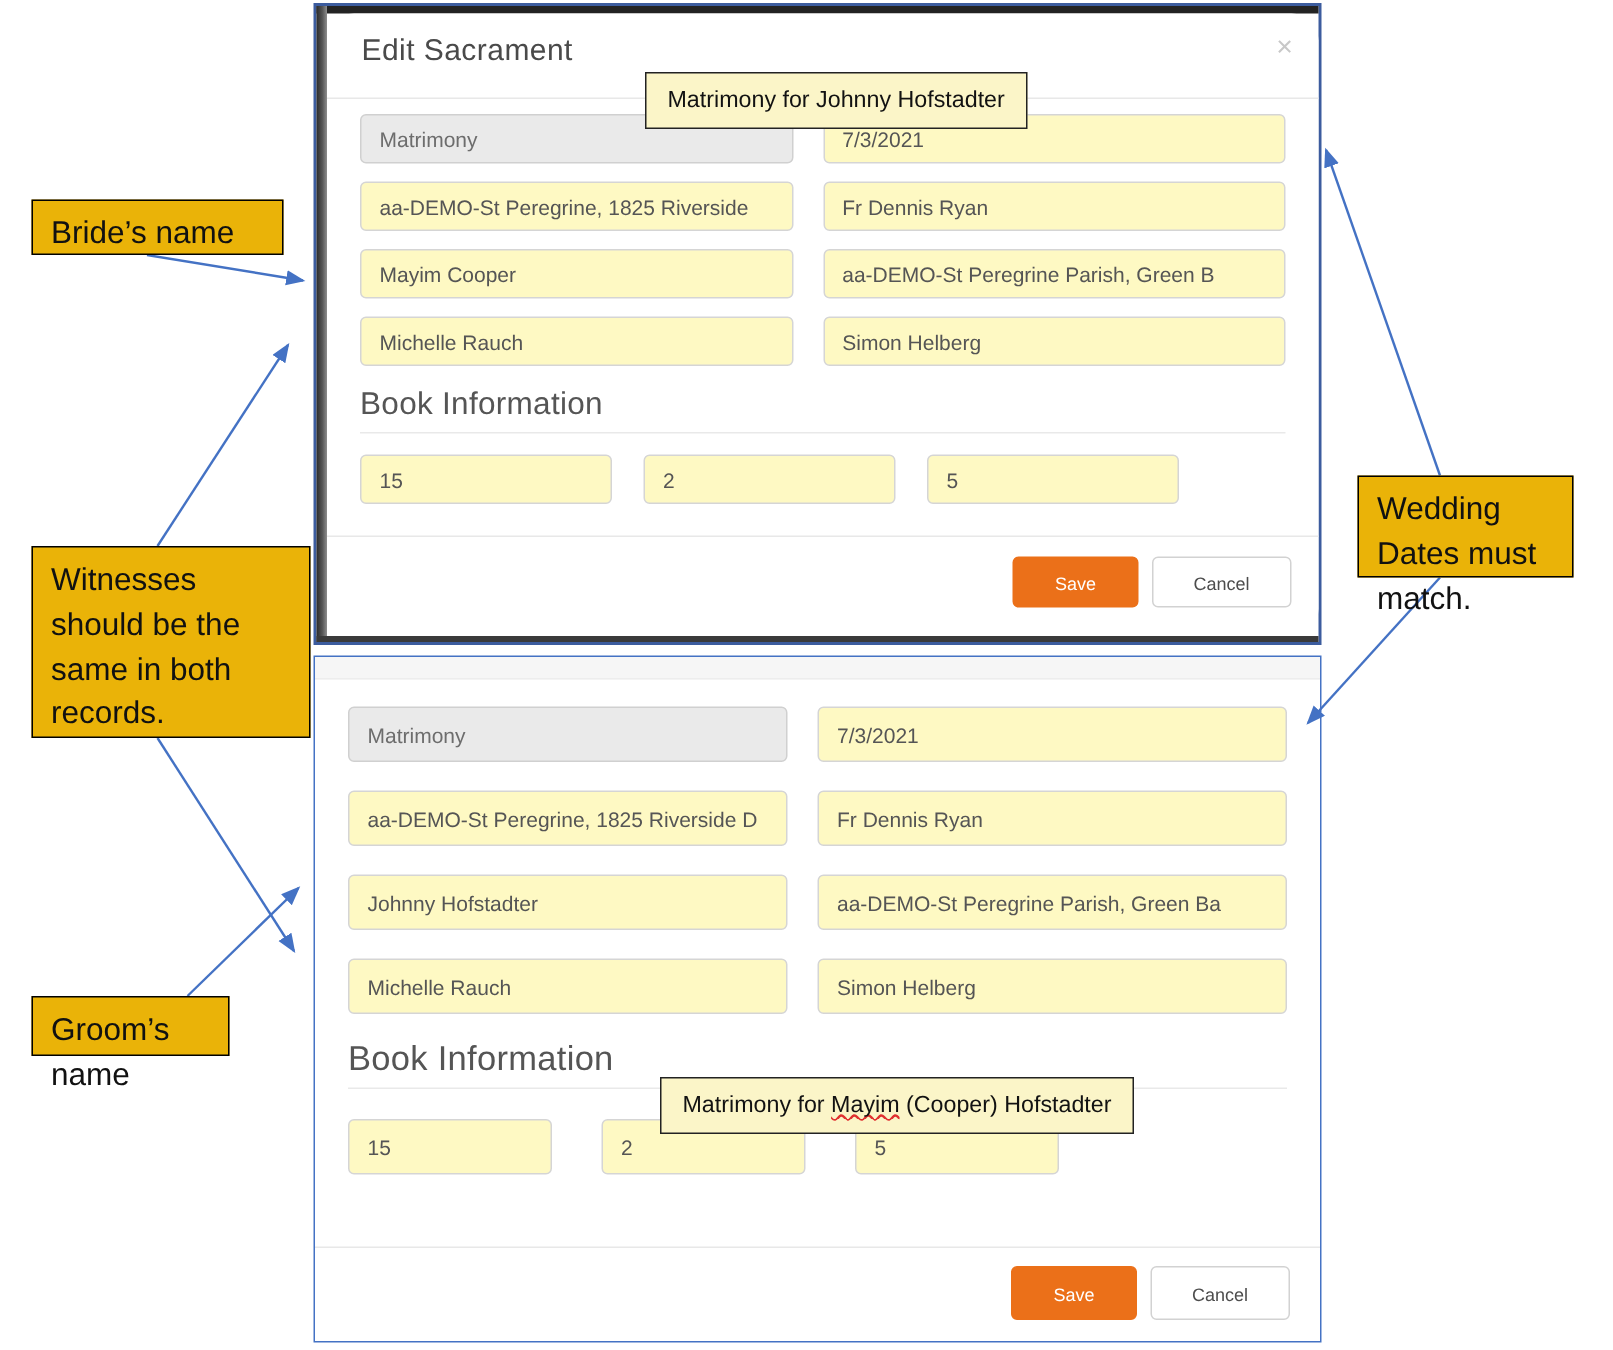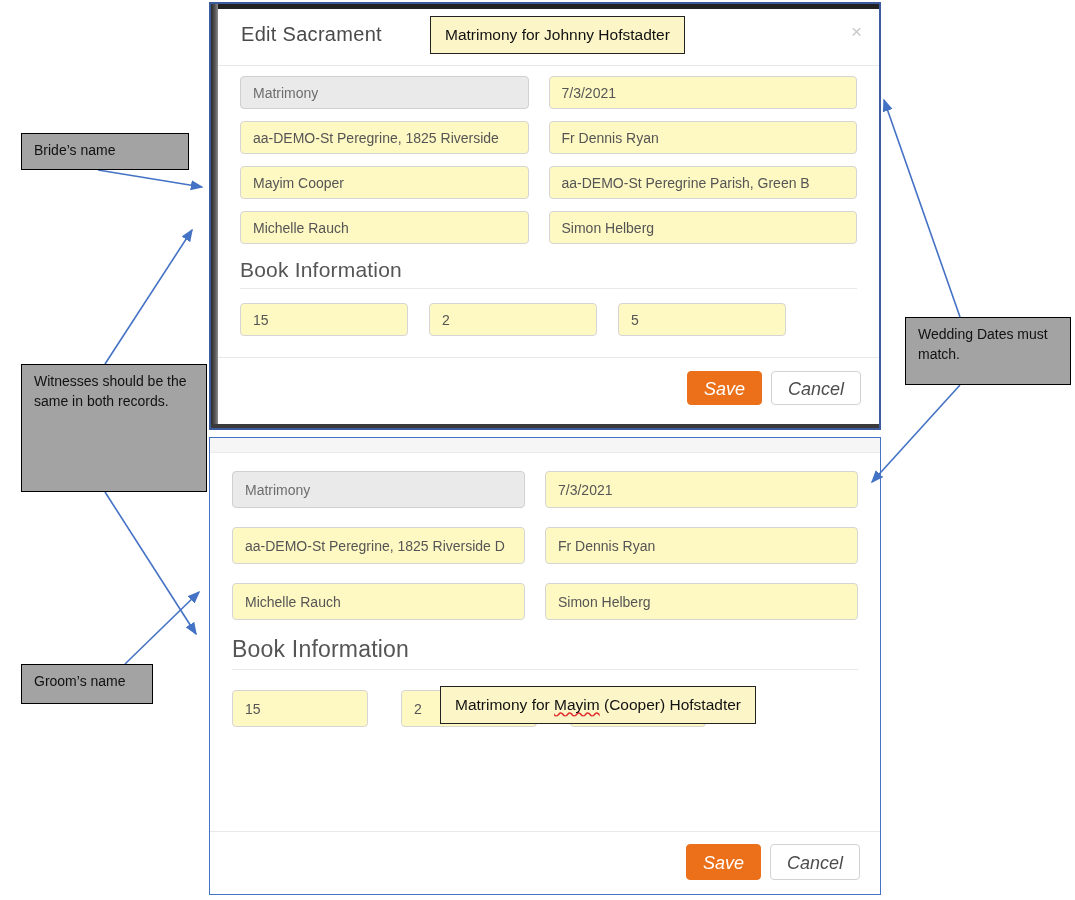--- a/index.html
+++ b/index.html
@@ -165,46 +165,45 @@
     border-top: 1px solid #e8e8e8;
   }
   .footer-btns {
     position: absolute;
     right: 18px;
     top: 13px;
     display: flex;
     gap: 9px;
   }
   .btn {
-    font-size: 18px;
+    font-size: 12px;
     border-radius: 4px;
-    padding: 0 16px;
+    padding: 0 27px;
     height: 34px;
     line-height: 34px;
     box-sizing: border-box;
     cursor: pointer;
-    font-style: italic;
   }
   .btn-save {
     background: #eb7019;
     color: #ffffff;
     border: 1px solid #eb7019;
   }
   .btn-cancel {
     background: #ffffff;
     color: #4d4d4d;
     border: 1px solid #d2d2d2;
   }
 
   
   .callout {
     position: absolute;
-    background: #a3a3a3;
+    background: #eab308;
     border: 1.4px solid #000000;
-    font-size: 14px;
+    font-size: 21px;
     color: #111111;
     line-height: 1.42;
     padding: 7px 12px;
     box-sizing: border-box;
     z-index: 50;
     font-family: "Liberation Sans", sans-serif;
   }
 
   
   .note-yellow {
@@ -212,31 +211,32 @@
     background: #fbf5c8;
     border: 1.3px solid #222222;
     font-size: 15.5px;
     color: #121212;
     line-height: 1.3;
     padding: 8px 14px;
     box-sizing: border-box;
     z-index: 60;
     white-space: nowrap;
     font-family: "Liberation Sans", sans-serif;
+    margin-top: 32px;
   }
   .misspelled {
     text-decoration: underline wavy #e03030;
     text-decoration-skip-ink: none;
   }
 
   
   #callout-bride    { left: 21px;  top: 133px; width: 168px; height: 37px; }
   #callout-witness  { left: 21px;  top: 364px; width: 186px; height: 128px; }
   #callout-groom    { left: 21px;  top: 664px; width: 132px; height: 40px; }
-  #callout-dates    { left: 905px; top: 317px; width: 166px; height: 68px; }
+  #callout-dates    { left: 905px; top: 317px; width: 144px; height: 68px; }
 
   #note-top    { left: 430px; top: 16px;  }
   #note-bottom { left: 440px; top: 686px; }
 </style>
 </head>
 <body>
 
 <div class="canvas">
 
   <div class="dialog-top">
@@ -331,20 +331,28 @@
 
       <div class="form-row" style="margin-bottom:19px;">
         <div class="col-left">
           <div class="field" style="height:37px;line-height:37px;">aa-DEMO-St Peregrine, 1825 Riverside D</div>
         </div>
         <div class="col-right">
           <div class="field" style="height:37px;line-height:37px;">Fr Dennis Ryan</div>
         </div>
       </div>
 
+      <div class="form-row" style="margin-bottom:19px;">
+        <div class="col-left">
+          <div class="field" style="height:37px;line-height:37px;">Johnny Hofstadter</div>
+        </div>
+        <div class="col-right">
+          <div class="field" style="height:37px;line-height:37px;">aa-DEMO-St Peregrine Parish, Green Ba</div>
+        </div>
+      </div>
 
       <div class="form-row" style="margin-bottom:10px;">
         <div class="col-left">
           <div class="field" style="height:37px;line-height:37px;">Michelle Rauch</div>
         </div>
         <div class="col-right">
           <div class="field" style="height:37px;line-height:37px;">Simon Helberg</div>
         </div>
       </div>
 

